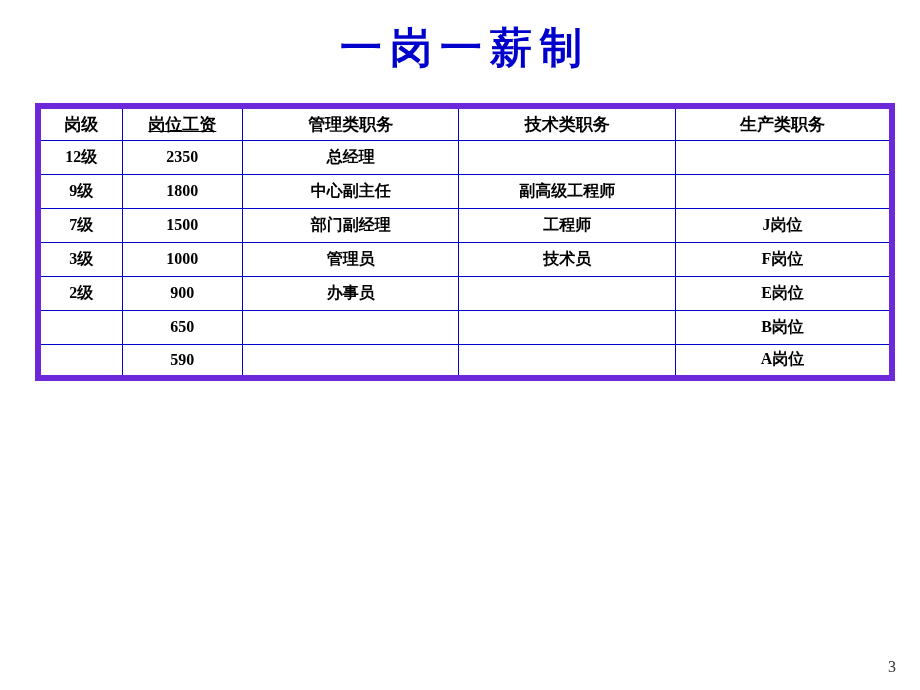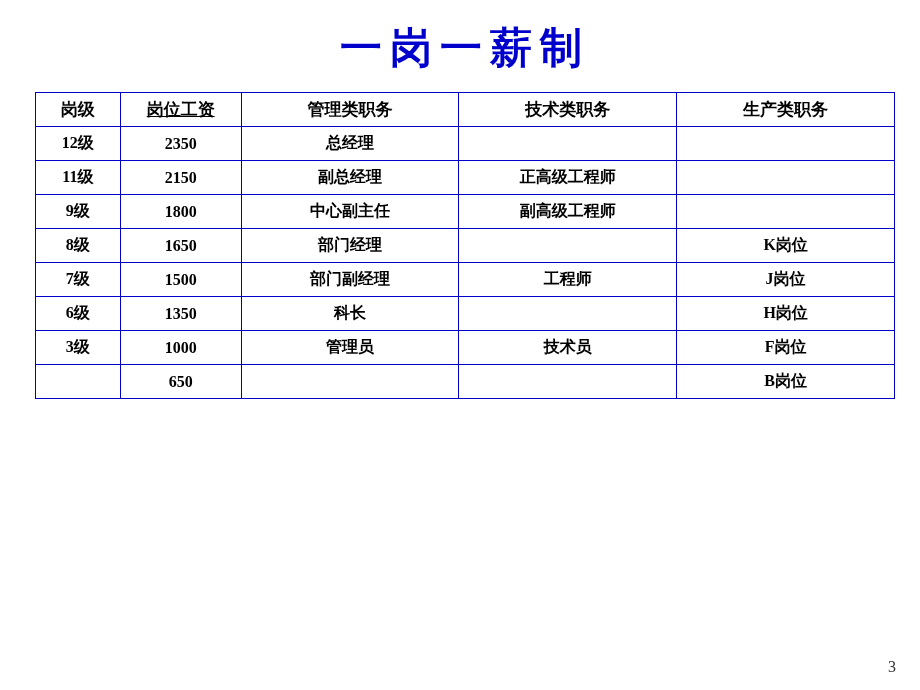--- a/index.html
+++ b/index.html
@@ -28,21 +28,22 @@
       margin-bottom: 16px;
       letter-spacing: 8px;
       font-family: 'STKaiti', 'KaiTi', 'SimSun', serif;
     }
     .table-container {
       width: 860px;
     }
     table {
       width: 100%;
       border-collapse: collapse;
-      border: 1px solid #6d28d9;
+      border: 6px solid #6d28d9;
+      margin-top: 11px;
     }
     th, td {
       border: 1.5px solid #0000cc;
       text-align: center;
       padding: 3px 6px;
       font-size: 16px;
       color: #000;
       height: 34px;
     }
     thead th {
@@ -84,65 +85,58 @@
       </thead>
       <tbody id="table-body">
       <tr>
             <td>12级</td>
             <td>2350</td>
             <td>总经理</td>
             <td></td>
             <td></td>
           </tr>
           <tr>
-            <td>11级</td>
-            <td>2150</td>
-            <td>副总经理</td>
-            <td>正高级工程师</td>
-            <td></td>
-          </tr>
-          <tr>
             <td>9级</td>
             <td>1800</td>
             <td>中心副主任</td>
             <td>副高级工程师</td>
             <td></td>
-          </tr>
-          <tr>
-            <td>8级</td>
-            <td>1650</td>
-            <td>部门经理</td>
-            <td></td>
-            <td>K岗位</td>
           </tr>
           <tr>
             <td>7级</td>
             <td>1500</td>
             <td>部门副经理</td>
             <td>工程师</td>
             <td>J岗位</td>
           </tr>
           <tr>
-            <td>6级</td>
-            <td>1350</td>
-            <td>科长</td>
-            <td></td>
-            <td>H岗位</td>
-          </tr>
-          <tr>
             <td>3级</td>
             <td>1000</td>
             <td>管理员</td>
             <td>技术员</td>
             <td>F岗位</td>
+          </tr>
+          <tr>
+            <td>2级</td>
+            <td>900</td>
+            <td>办事员</td>
+            <td></td>
+            <td>E岗位</td>
           </tr>
           <tr>
             <td></td>
             <td>650</td>
             <td></td>
             <td></td>
             <td>B岗位</td>
           </tr>
+          <tr>
+            <td></td>
+            <td>590</td>
+            <td></td>
+            <td></td>
+            <td>A岗位</td>
+          </tr>
         </tbody>
     </table>
   </div>
   <div class="page-num">3</div>
 </div>
 
 </body></html>

